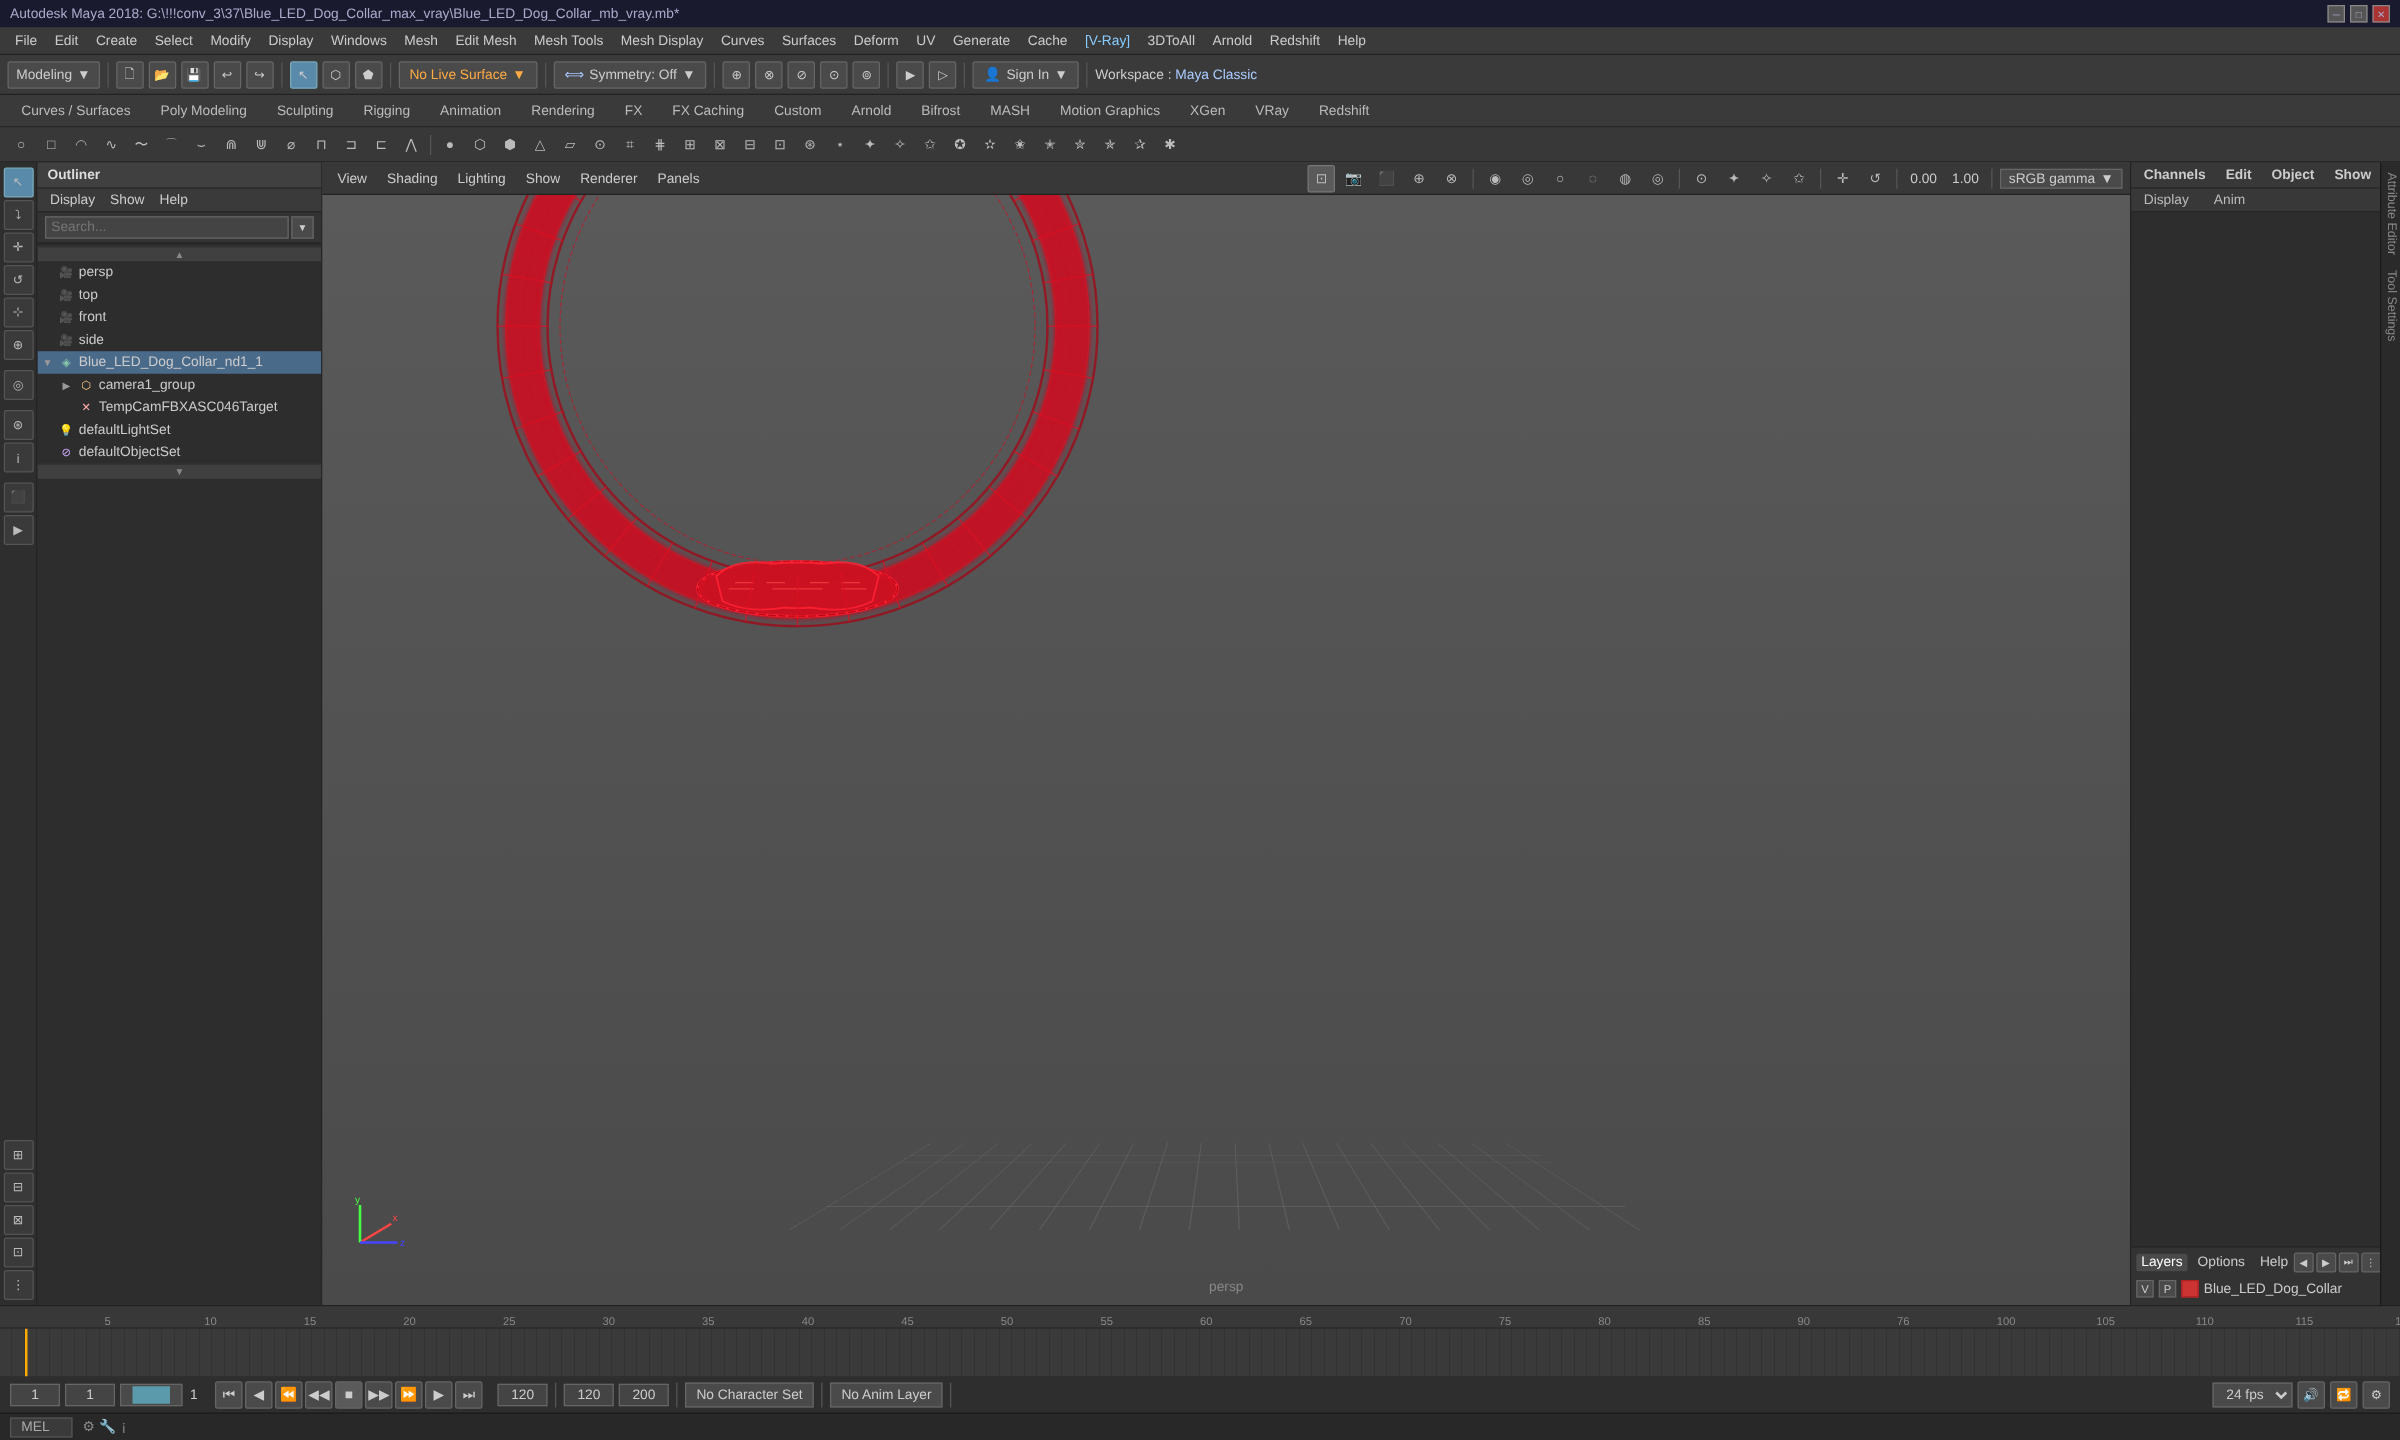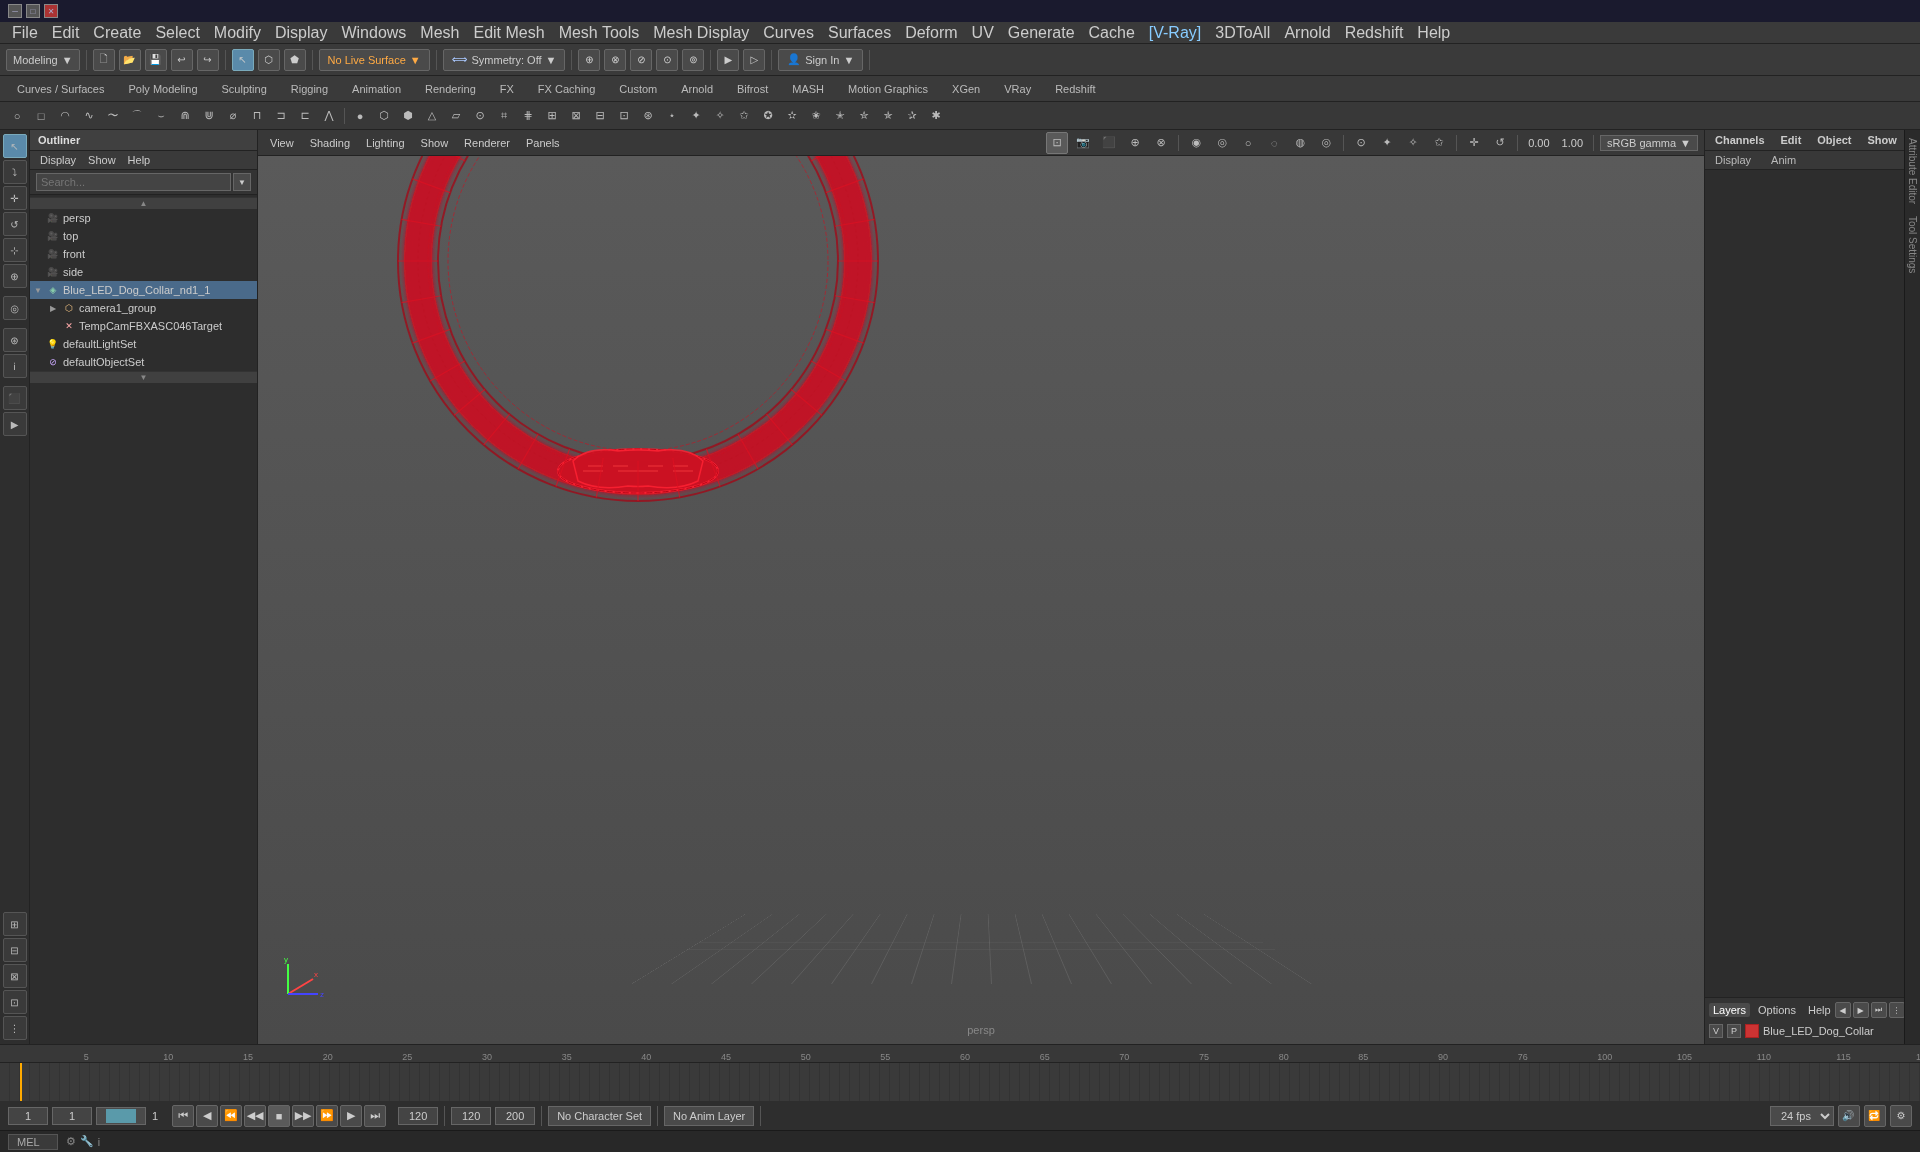--- a/index.html
+++ b/index.html
@@ -50,21 +50,21 @@
       background: #3a3a3a;
       display: flex;
       align-items: center;
       padding: 0 6px;
       gap: 2px;
       border-bottom: 1px solid #222;
     }
     .menu-item {
       padding: 2px 6px;
       cursor: pointer;
-      font-size: 16px;
+      font-size: 11px;
       color: #cccccc;
       border-radius: 2px;
     }
 
     
     #toolbar1 {
       width: 100%;
       height: 32px;
       background: #3a3a3a;
       display: flex;
@@ -649,20 +649,21 @@
       font-size: 8px;
       color: #888;
       cursor: pointer;
       border-top: 1px solid #333;
     }
   </style>
 </head>
 <body>
 
 <div id="title-bar">
+  <span class="title-text">Autodesk Maya 2018: G:\!!!conv_3\37\Blue_LED_Dog_Collar_max_vray\Blue_LED_Dog_Collar_mb_vray.mb*</span>
   <div class="window-controls">
     <div class="win-btn">─</div>
     <div class="win-btn">□</div>
     <div class="win-btn" style="background:#aa3333;">✕</div>
   </div>
 </div>
 
 <div id="menu-bar">
   <span class="menu-item">File</span>
   <span class="menu-item">Edit</span>
@@ -723,20 +724,21 @@
   <div class="toolbar-sep"></div>
   <div class="tb-btn">▶</div>
   <div class="tb-btn">▷</div>
   <div class="toolbar-sep"></div>
   <div class="toolbar-text-btn">
     <span>👤</span>
     <span>Sign In</span>
     <span>▼</span>
   </div>
   <div class="toolbar-sep"></div>
+  <span style="flex:1;">Workspace : <span style="color:#aaccff;">Maya Classic</span></span>
 </div>
 
 <div id="toolbar2">
   <span class="tab-btn">Curves / Surfaces</span>
   <span class="tab-btn">Poly Modeling</span>
   <span class="tab-btn">Sculpting</span>
   <span class="tab-btn">Rigging</span>
   <span class="tab-btn">Animation</span>
   <span class="tab-btn">Rendering</span>
   <span class="tab-btn">FX</span>

